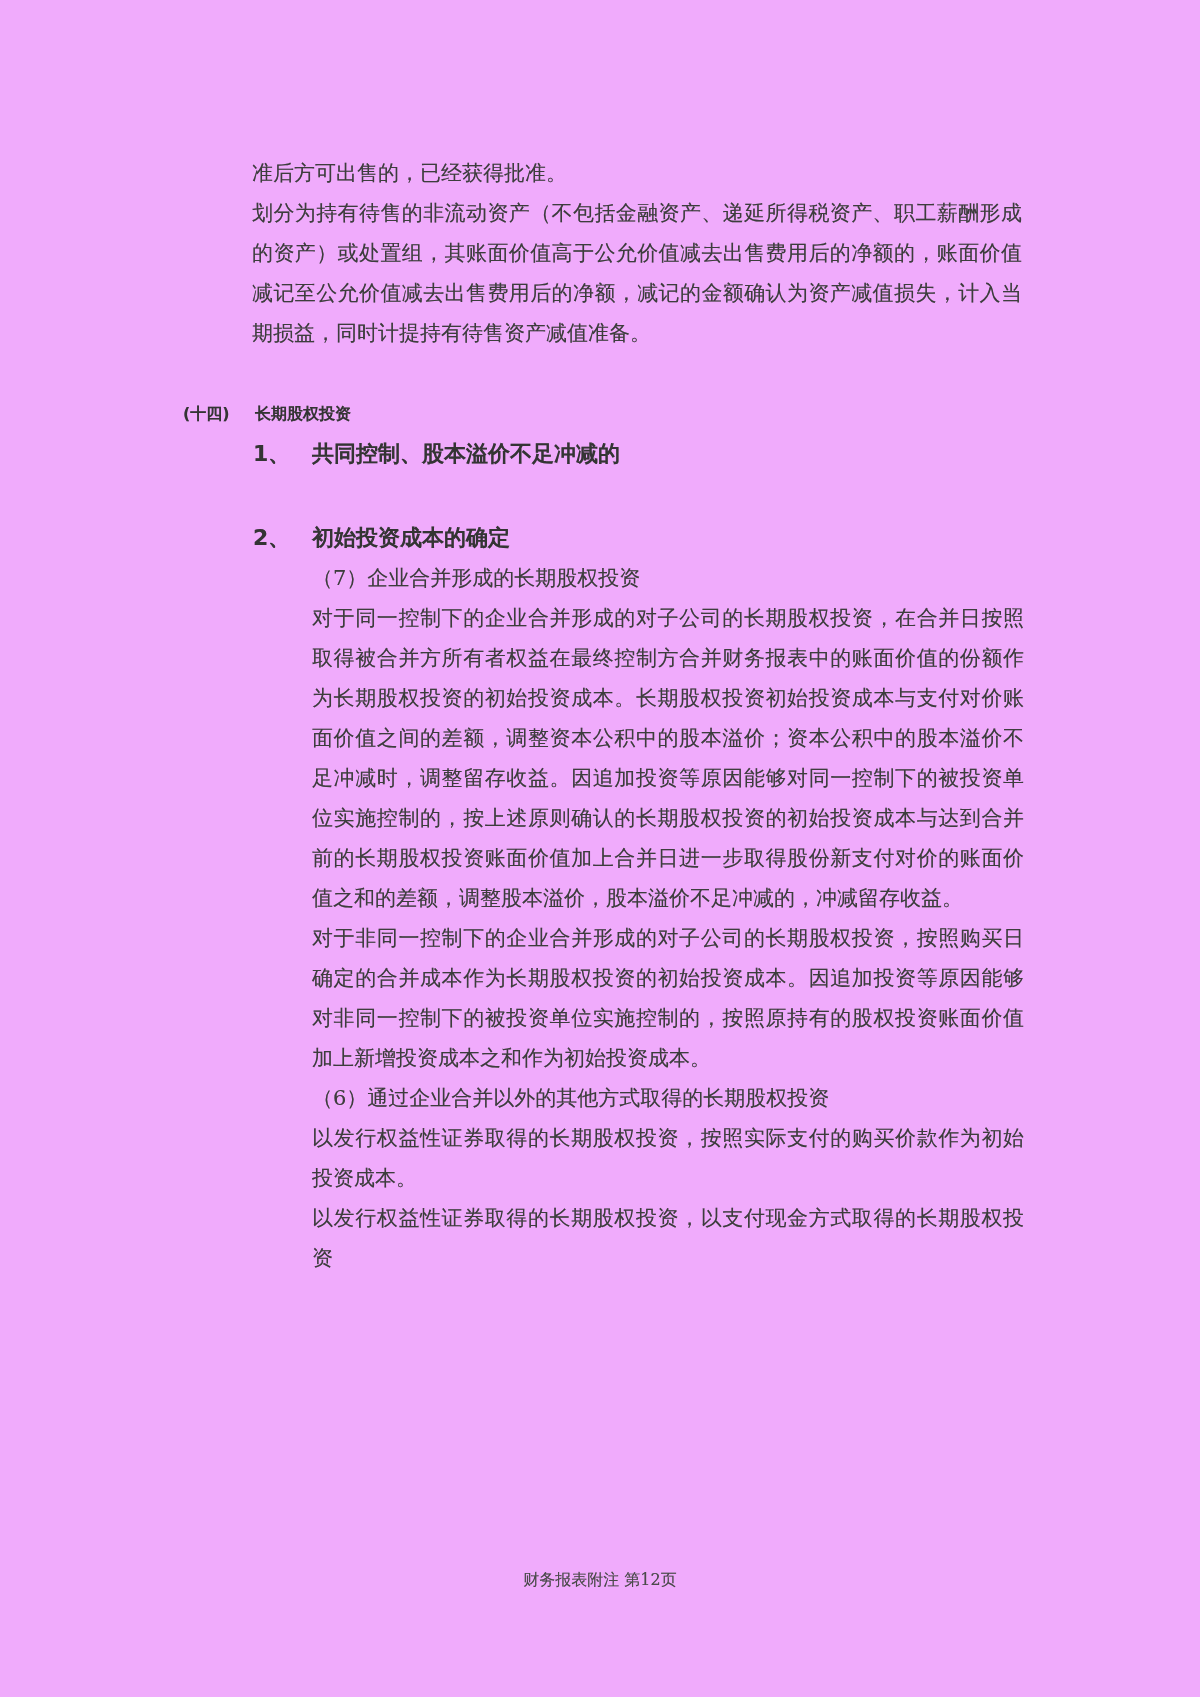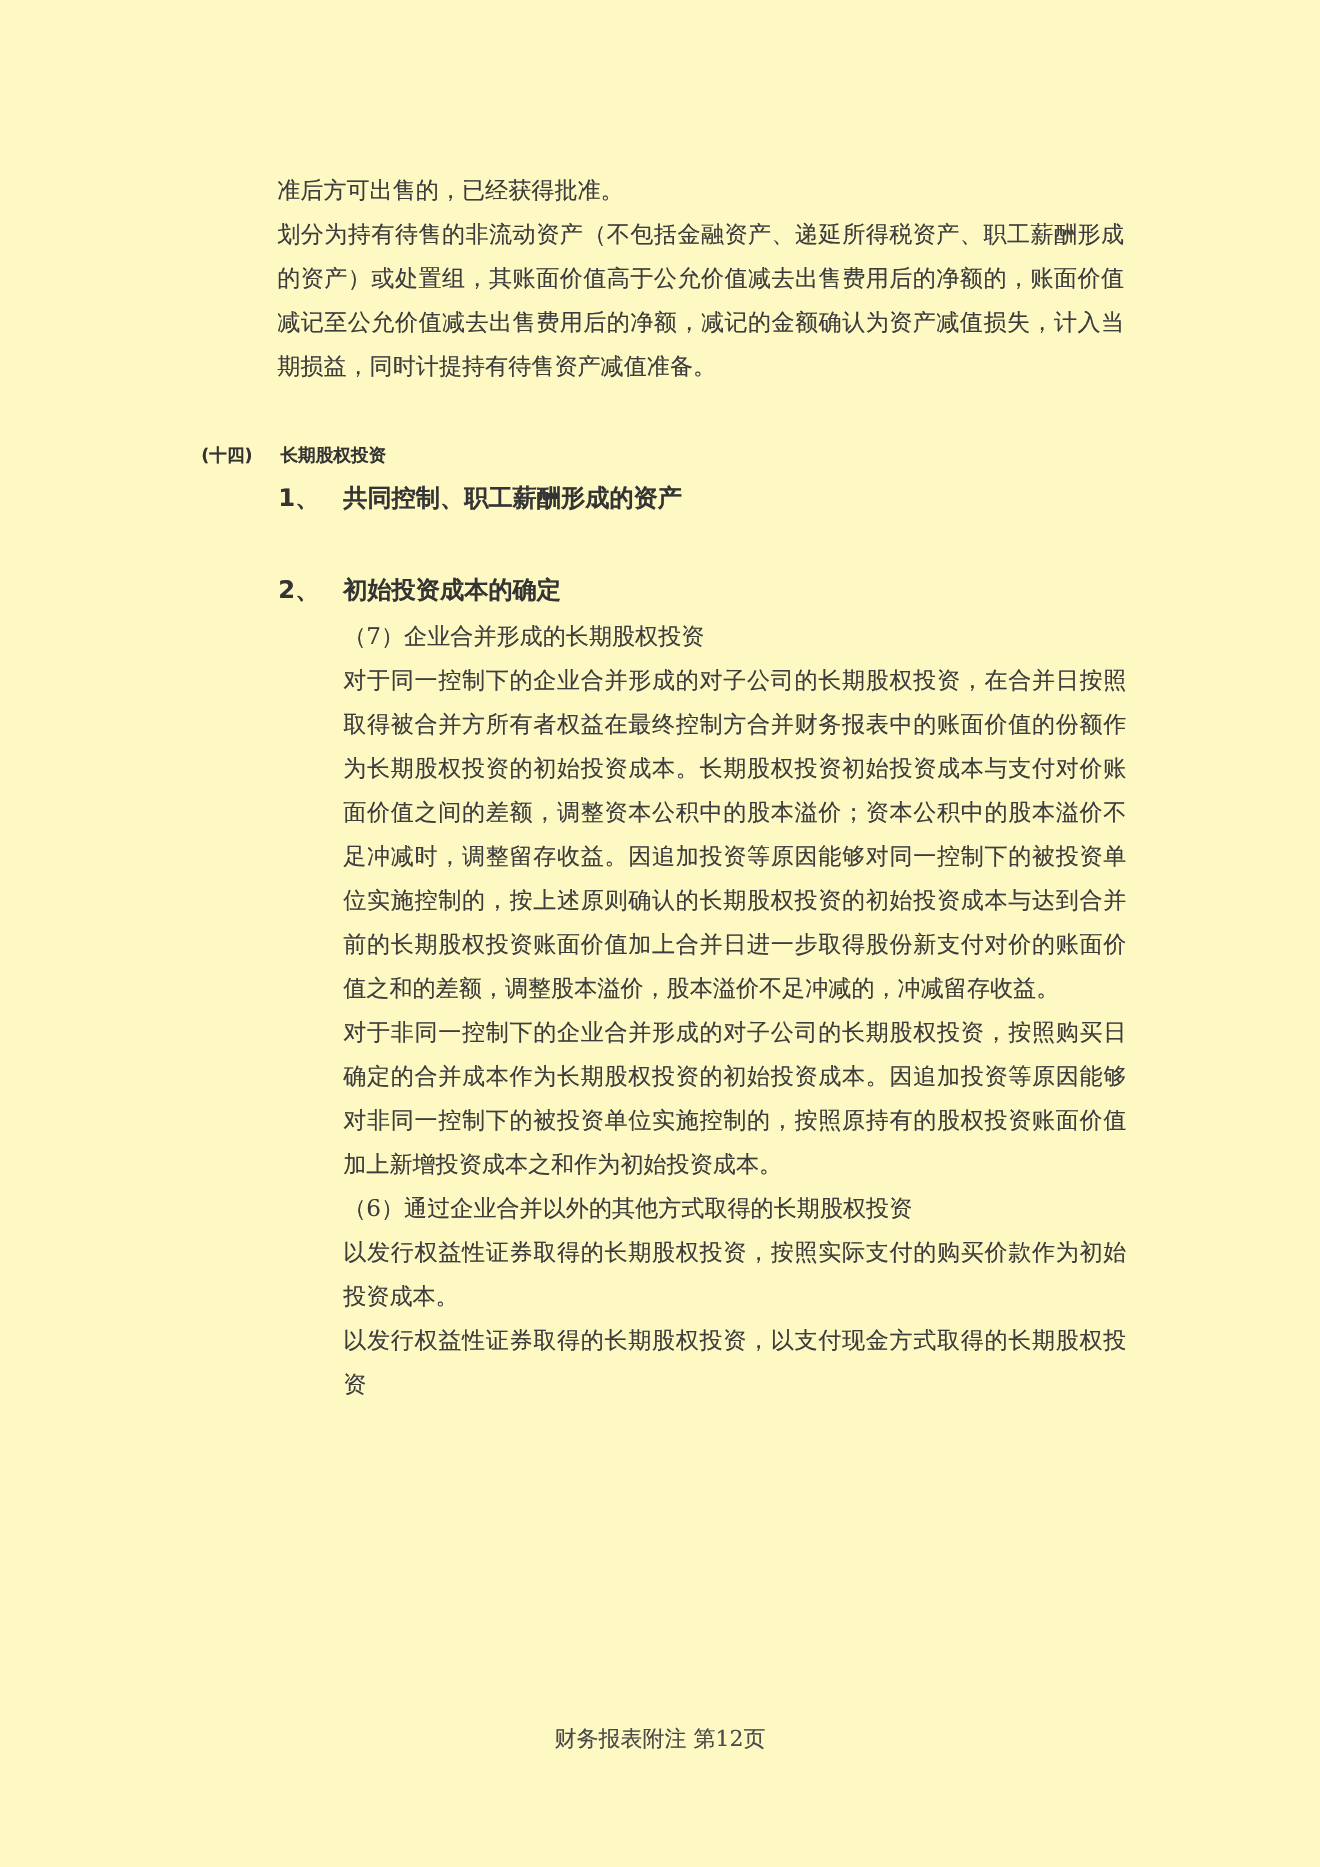--- a/index.html
+++ b/index.html
@@ -3,21 +3,21 @@
 <meta charset="utf-8">
 <style>
   * { margin: 0; padding: 0; box-sizing: border-box; }
 
   html, body { background: #ffffff; }
 
   .page {
     position: relative;
     width: 1200px;
     height: 1697px;
-    background: #fef9c3;
+    background: #f0abfc;
     overflow: hidden;
     font-family: "DejaVu Serif", "Liberation Serif", serif;
     font-size: 21px;
     line-height: 40px;
     color: #3d3d3d;
     text-shadow: 0 0 0.6px rgba(70,70,70,0.45); 
   }
 
   .para { margin: 0; }
 
@@ -58,21 +58,21 @@
     width: 712px;
     text-align: justify;
   }
 
   .footer {
     position: absolute;
     top: 1566px;
     left: 0;
     width: 100%;
     text-align: center;
-    font-size: 20px;
+    font-size: 16px;
     line-height: 28px;
     color: #4a4a4a;
   }
 </style>
 </head>
 <body>
 
 <div class="page">
 
   <div class="intro" id="intro-block">
@@ -82,21 +82,21 @@
 
   <div class="section">
     <div class="section-heading hei">
       <span class="sec-num">(十四)</span>
       <span class="sec-title">长期股权投资</span>
     </div>
     <div id="items-host">
   <div class="item">
     <div class="item-heading">
       <span class="item-num hei">1、</span>
-      <span class="item-title hei">共同控制、职工薪酬形成的资产</span>
+      <span class="item-title hei">共同控制、股本溢价不足冲减的</span>
     </div>
   </div>
 
   <div class="item">
     <div class="item-heading">
       <span class="item-num hei">2、</span>
       <span class="item-title hei">初始投资成本的确定</span>
     </div>
     <div class="item-body">
             <p class="para body-para">（7）企业合并形成的长期股权投资</p>

